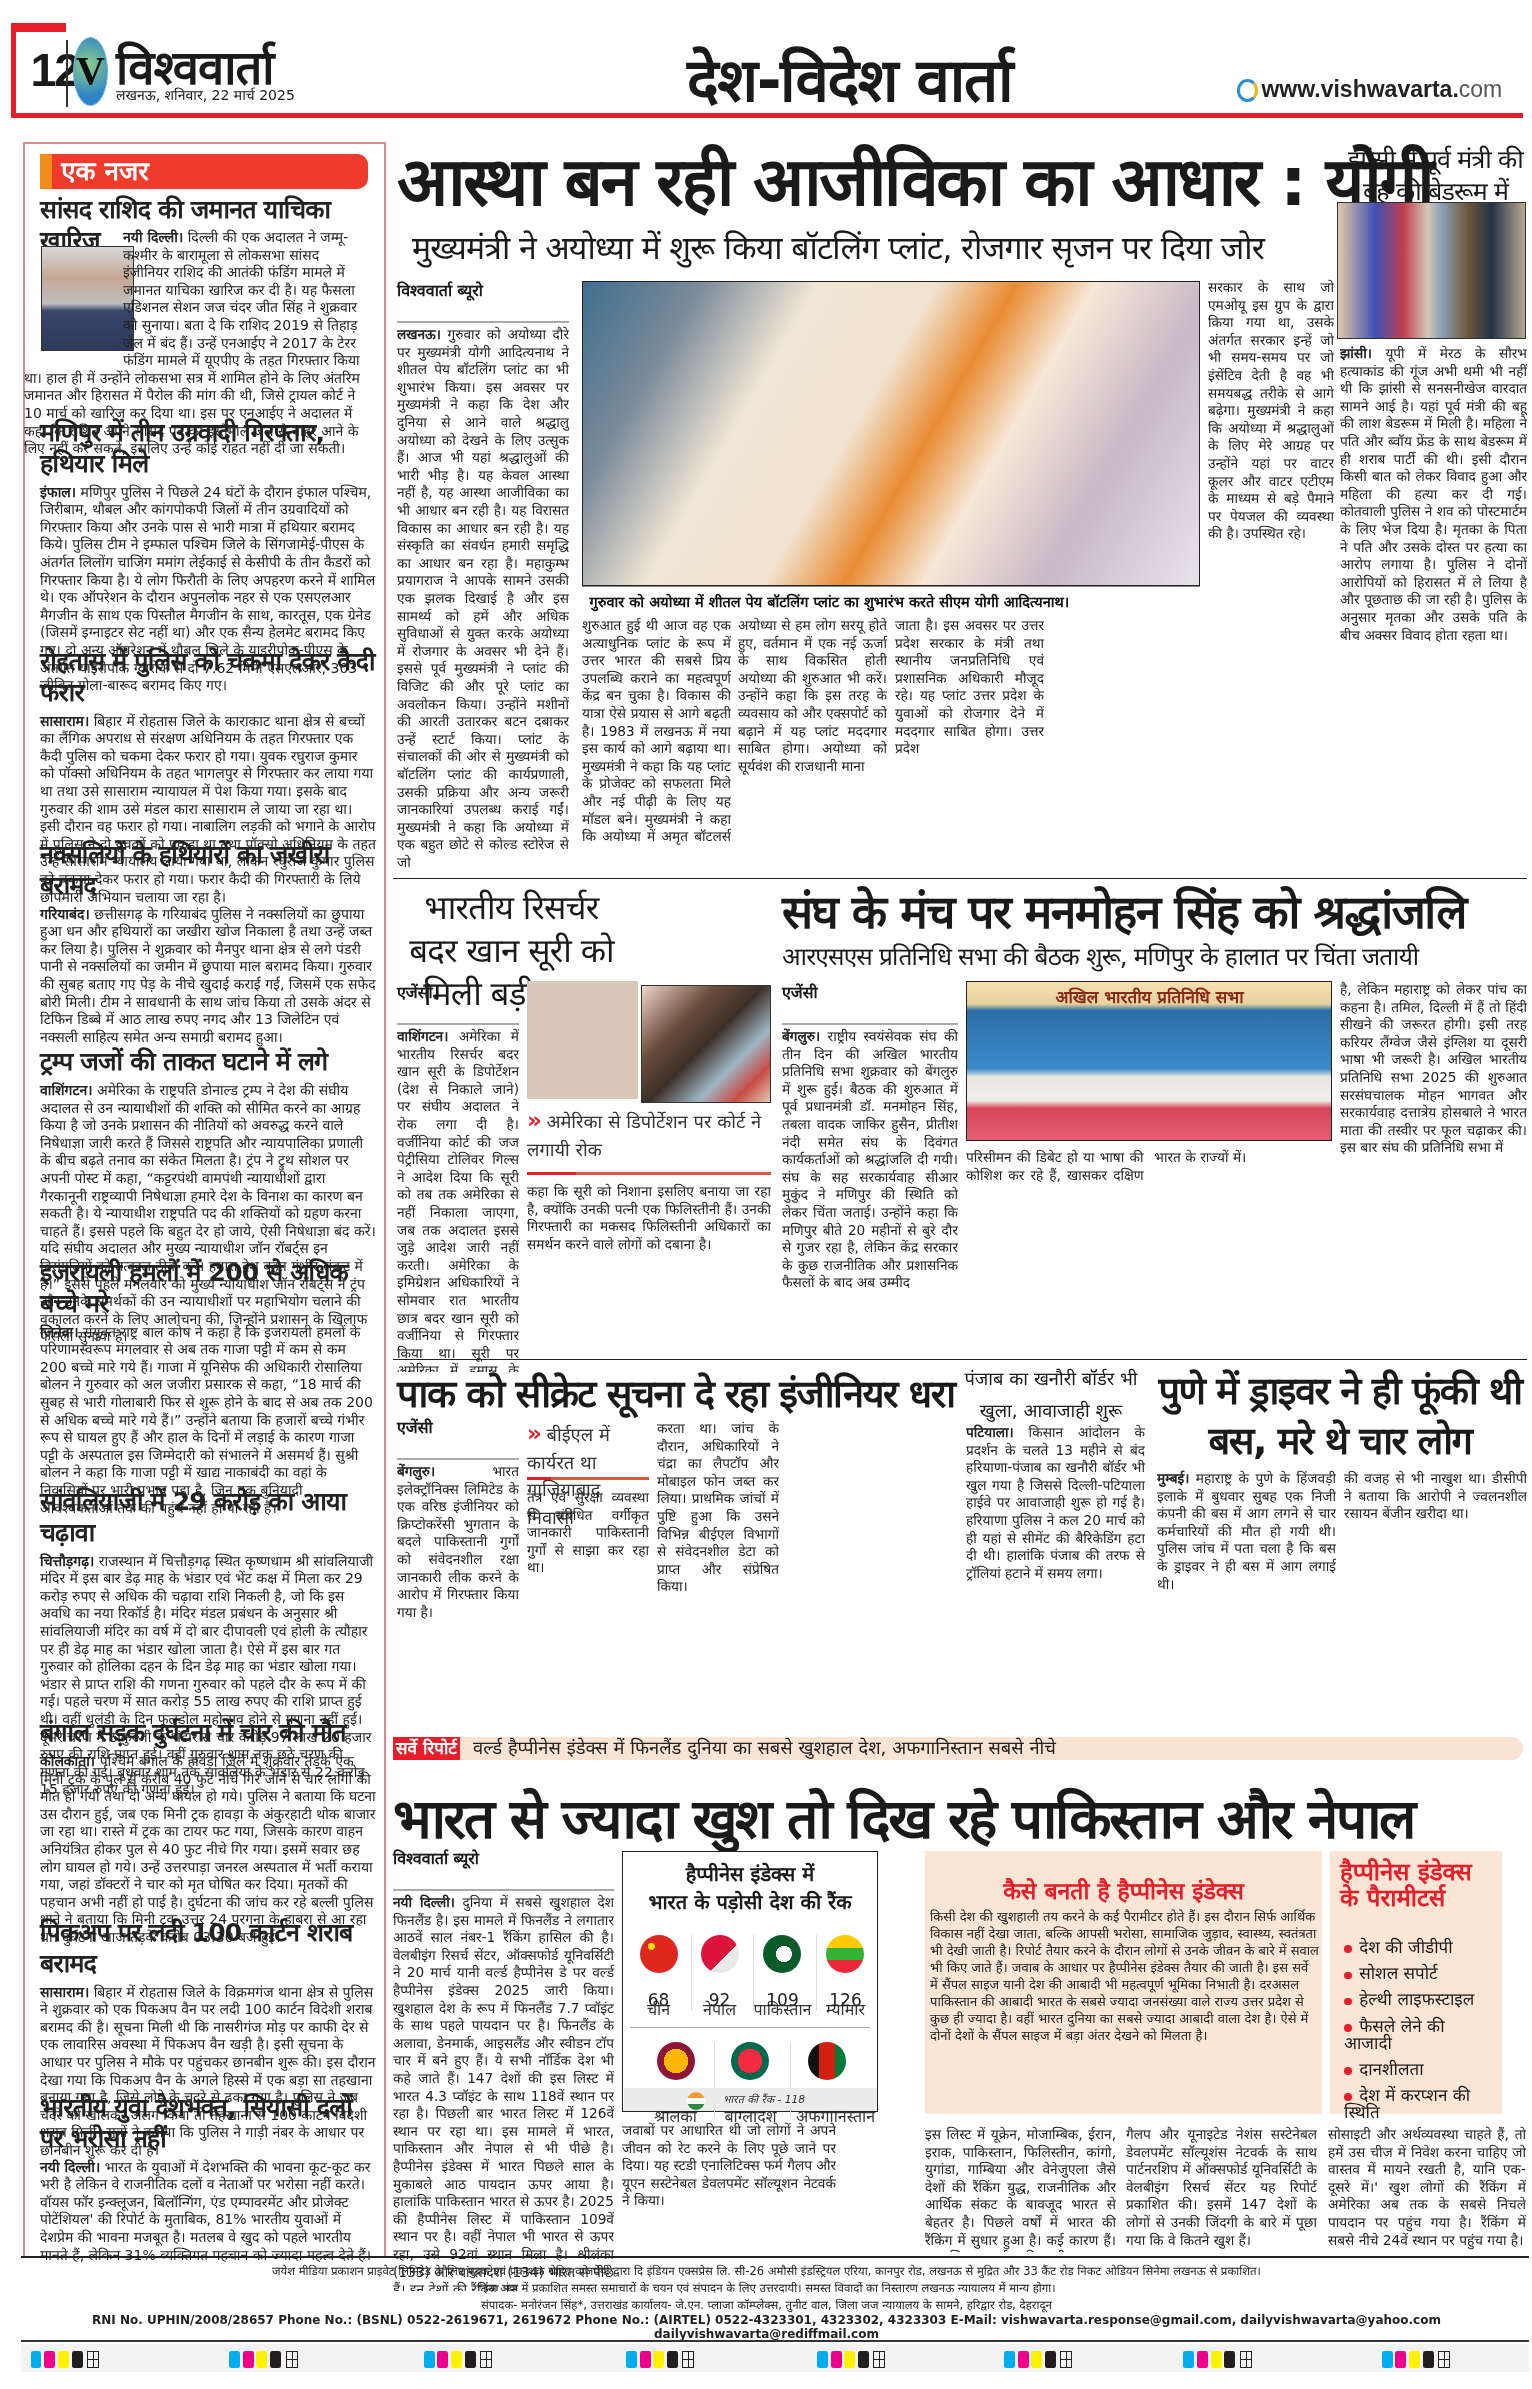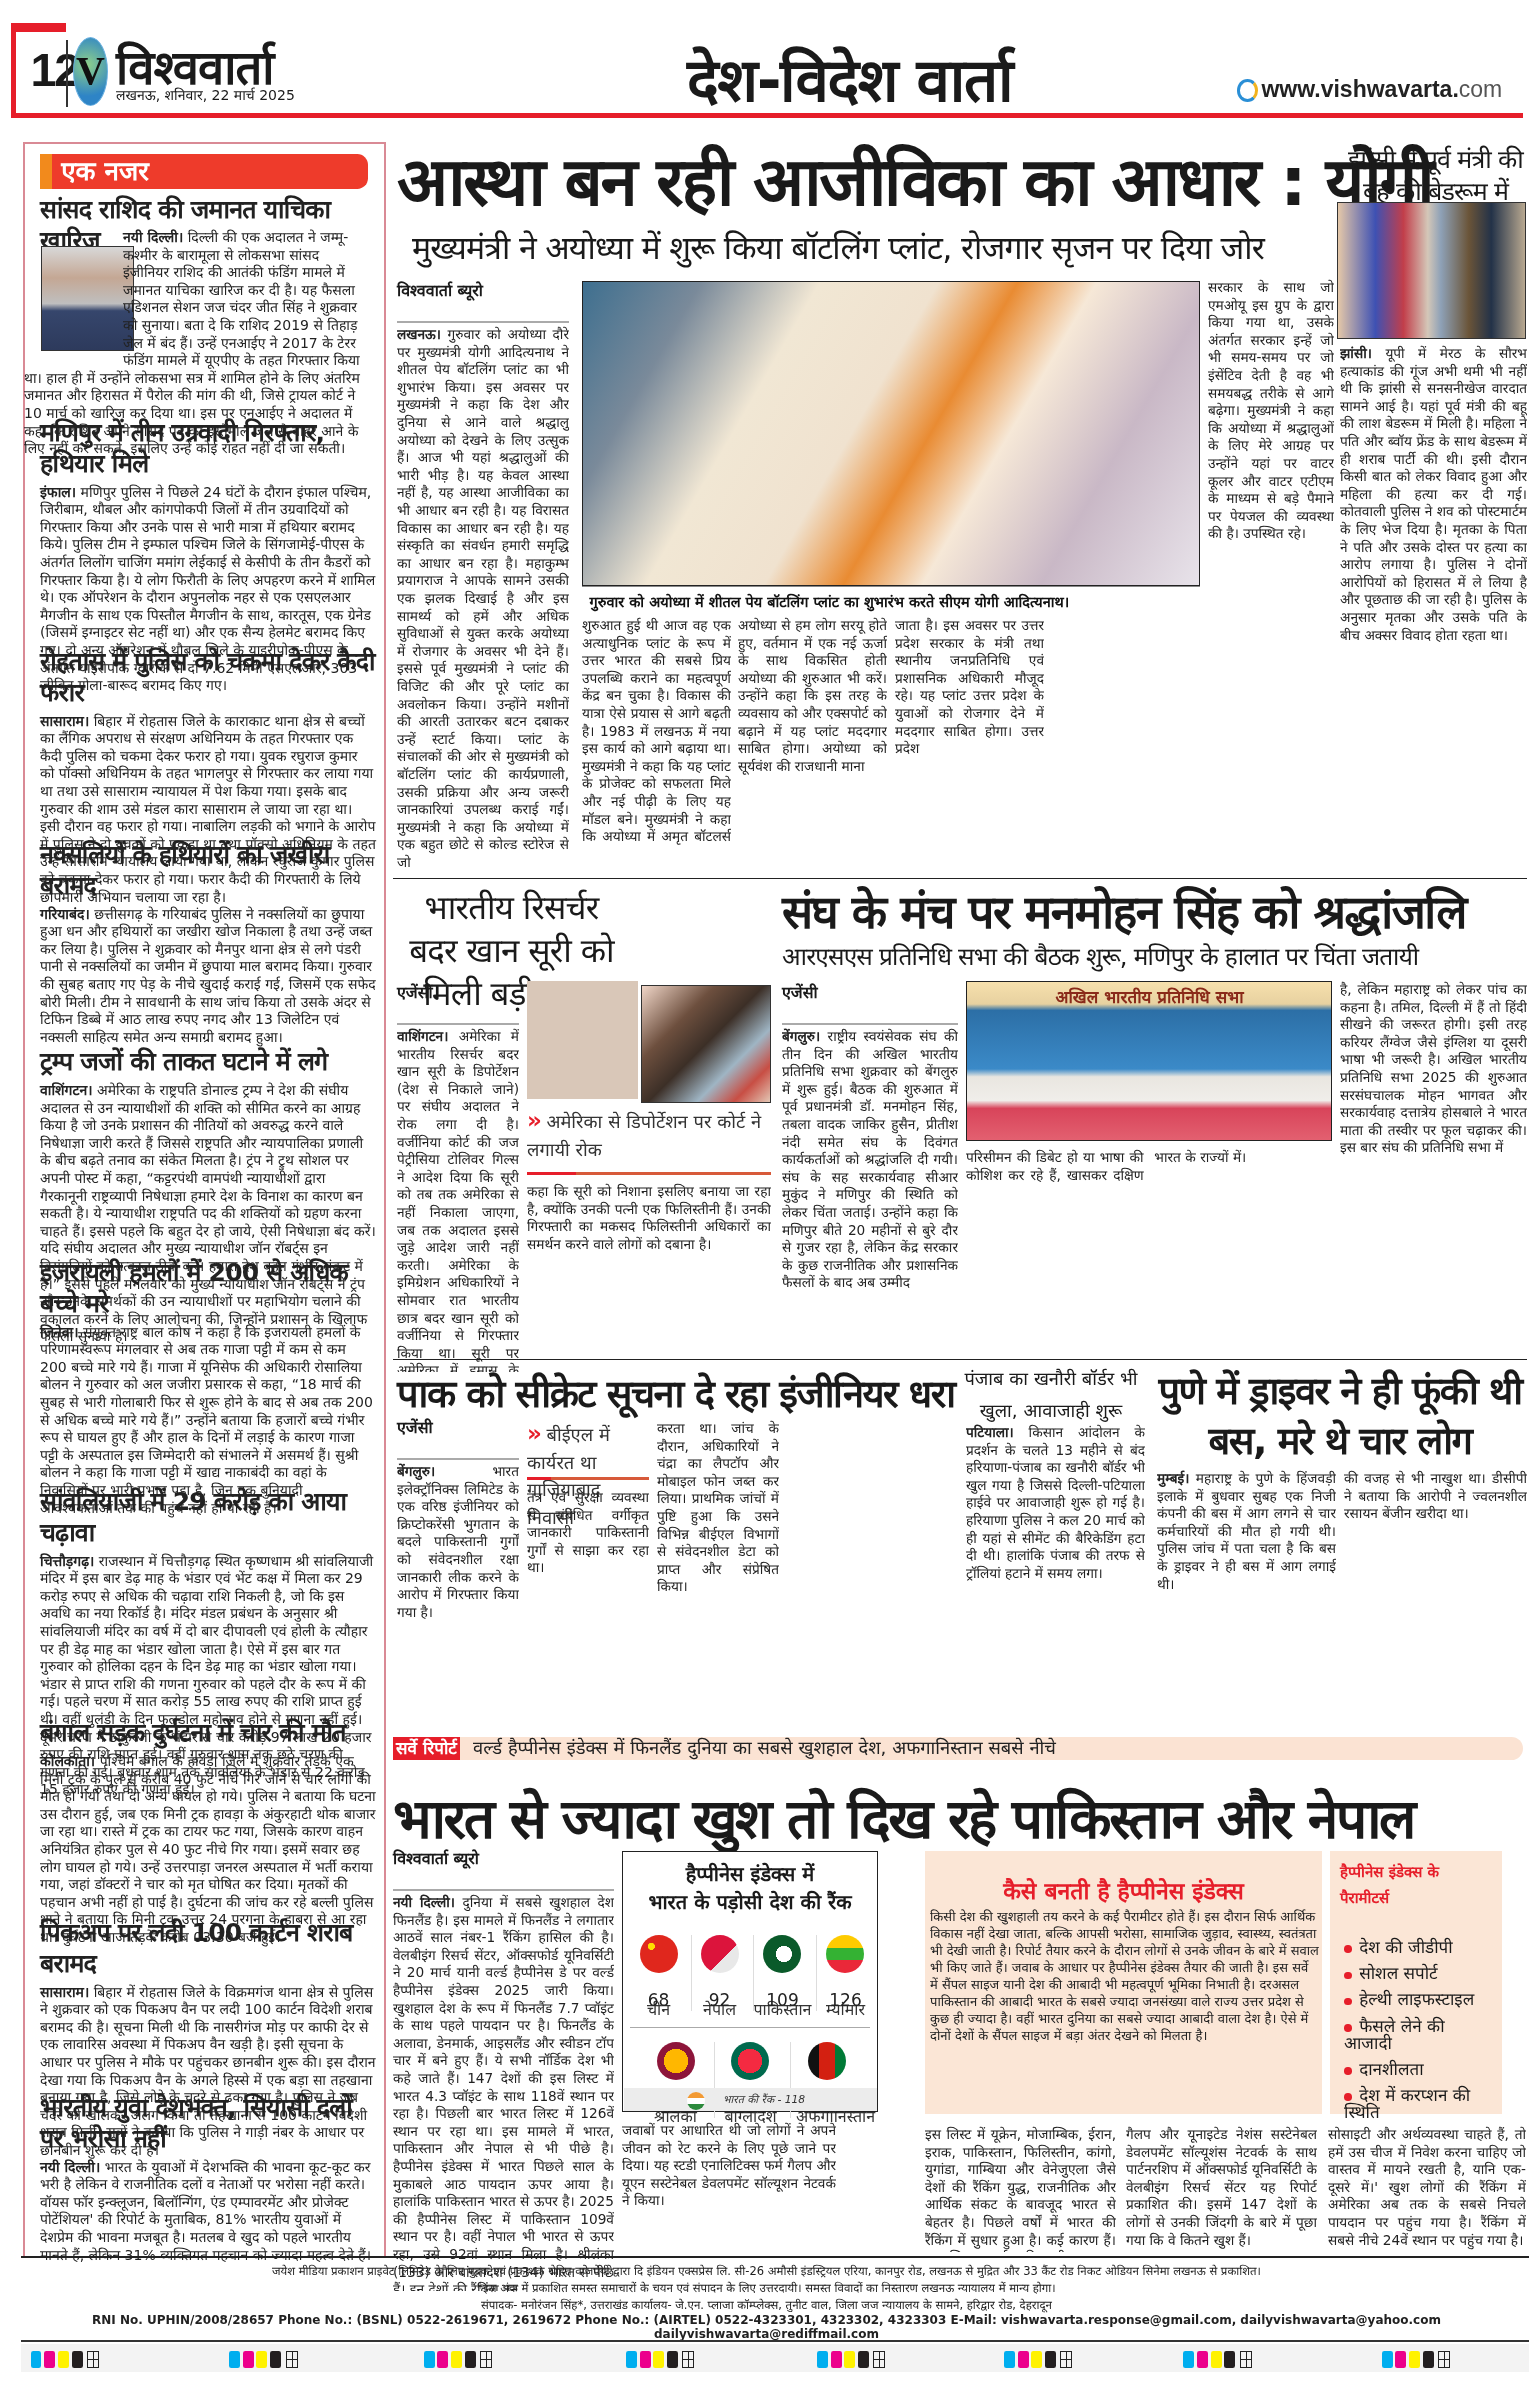--- a/index.html
+++ b/index.html
@@ -65,21 +65,21 @@
 .flag{width:38px;height:38px;border-radius:50%;position:absolute;}
 .cname{position:absolute;font-size:16px;text-align:center;width:61px;color:#333;margin-top:20px;}
 .crank{position:absolute;font-size:17px;text-align:center;width:61px;color:#222;}
 #rank-footer{left:624px;top:2088px;width:253px;height:23px;background:#ececec;font-size:10.7px;padding-left:99px;line-height:23px;font-style:italic;color:#333;}
 #india-flag{left:687px;top:2092px;width:18.3px;height:18.3px;border-radius:50%;background:linear-gradient(180deg,#f39a33 0,#f39a33 33%,#fff 33%,#fff 66%,#2c8a3c 66%);}
 
 #how-box{left:925px;top:1851px;width:397px;height:263px;background:#fbe6d6;}
 #how-head{left:925px;top:1874px;width:397px;text-align:center;font-size:23px;color:#e61e2a;font-weight:700;}
 #how-text{left:930px;top:1908px;width:389px;font-size:13px;line-height:17px;color:#222;}
 #param-box{left:1330px;top:1851px;width:172px;height:263px;background:#fbe6d6;}
-#param-head{left:1340px;top:1859px;font-size:15px;color:#e61e2a;font-weight:700;line-height:26px;}
+#param-head{left:1340px;top:1859px;font-size:24px;color:#e61e2a;font-weight:700;line-height:26px;}
 .param-item{font-size:17px;line-height:17px;}
 .param-item .dot{display:inline-block;width:7.6px;height:7.6px;border-radius:50%;background:#e61e2a;margin-right:7.6px;}
 
 #footer-rule{left:21.4px;top:2271px;width:1508px;height:1.5px;background:#222;}
 #imprint{left:0;top:2263px;width:1533px;text-align:center;font-size:11.5px;line-height:17px;color:#222;}
 #rni{left:0;top:2313px;width:1533px;text-align:center;font-size:12px;color:#222;font-weight:bold;}
 #colorbar-rule{left:21.4px;top:2340px;width:1508px;height:2.3px;background:#333;}
 #colorbar{left:21.4px;top:2344px;width:1508px;height:27.5px;background:#f3f3f3;}
 .swatch{position:absolute;top:2351px;width:10.7px;height:17px;border-radius:2.3px;}
 .gridbox{position:absolute;top:2351px;width:12.2px;height:17px;border:1.1px solid #222;background:linear-gradient(#222,#222) center/100% 1.1px no-repeat,linear-gradient(#222,#222) center/1.1px 100% no-repeat;}

